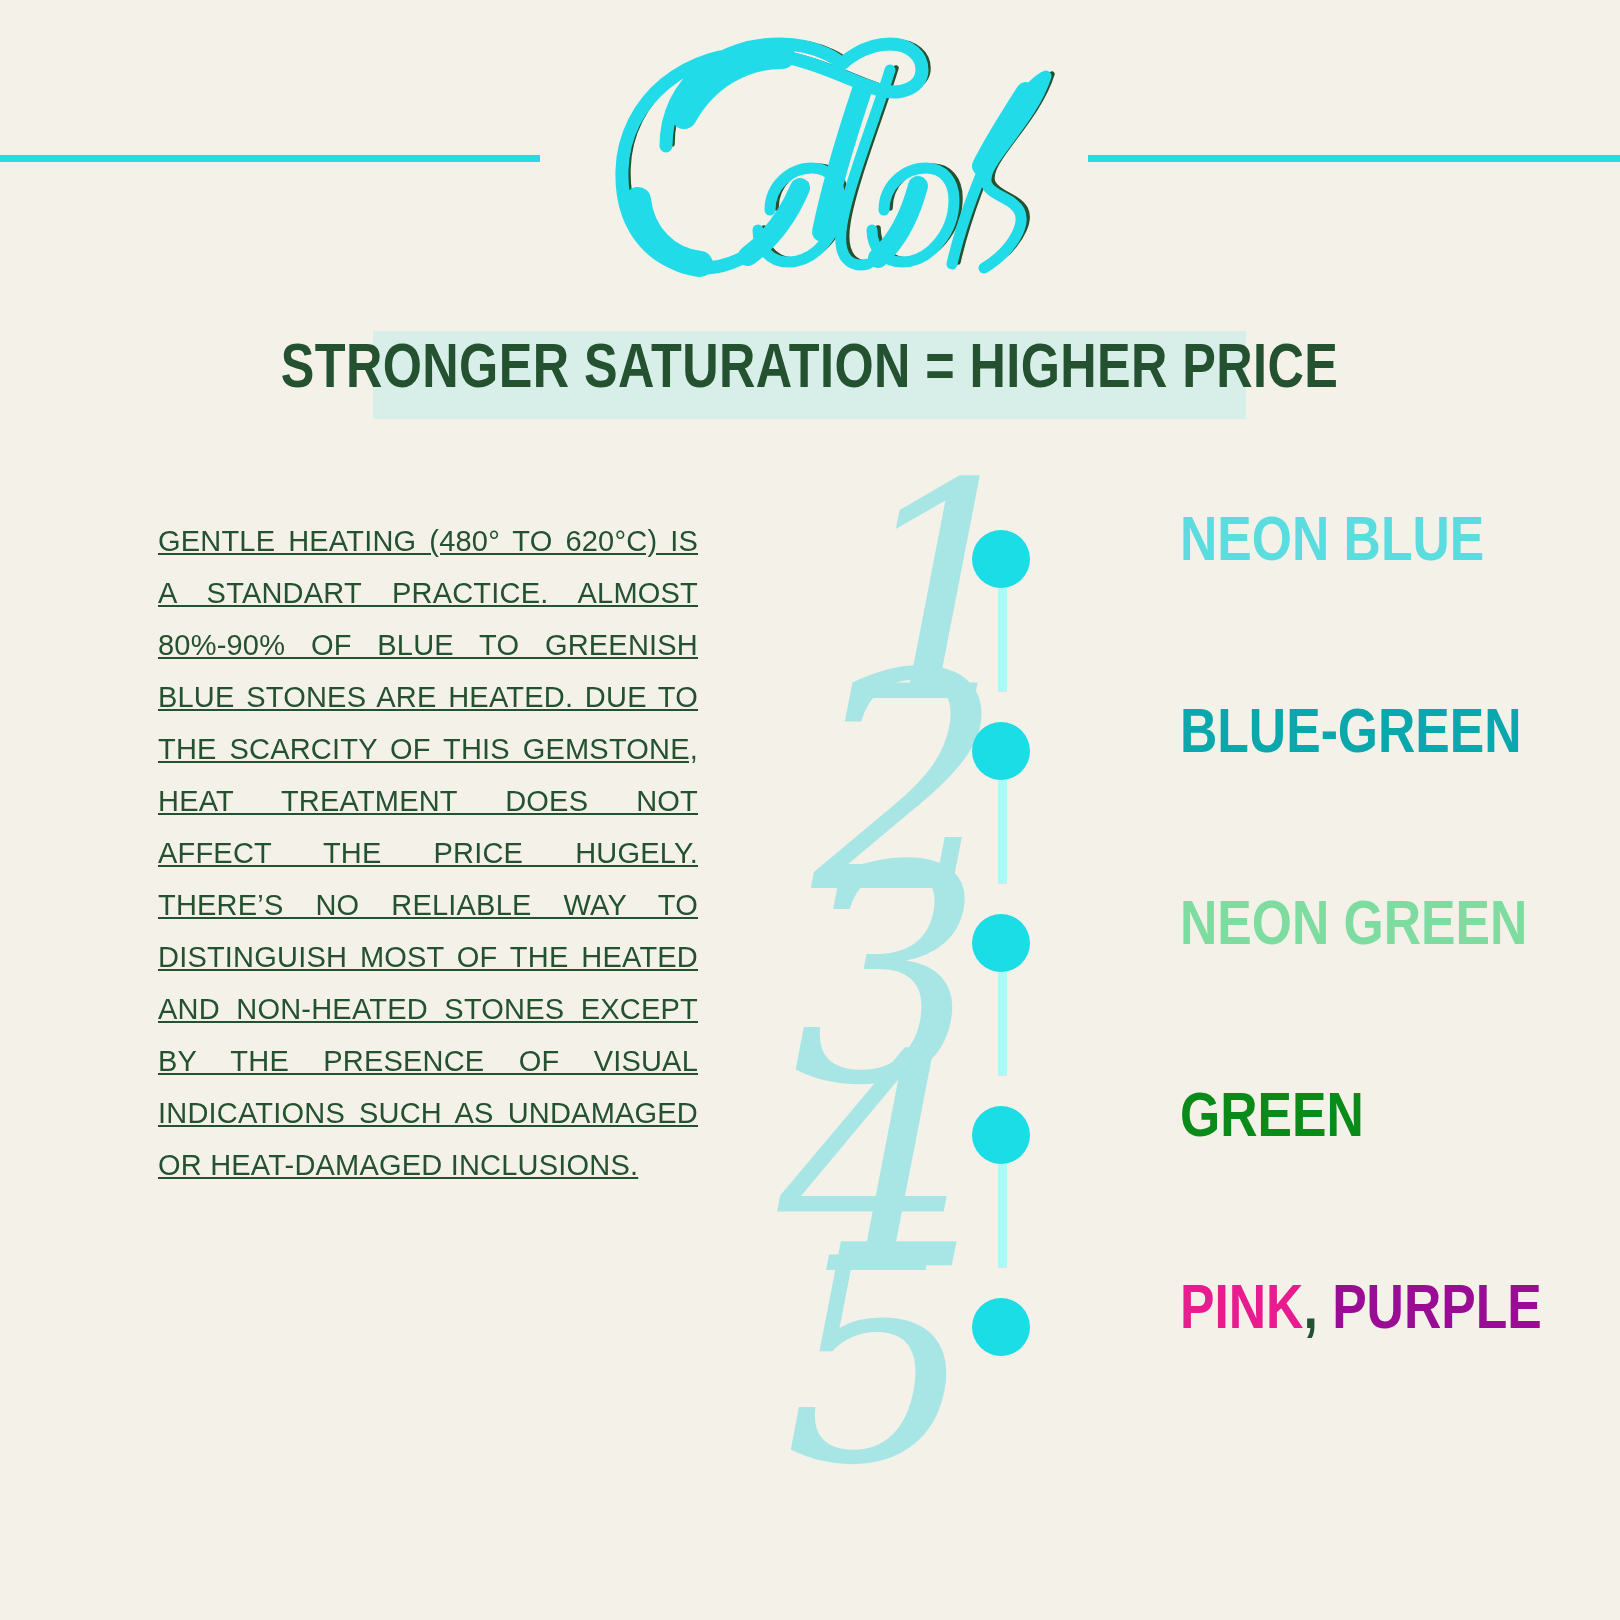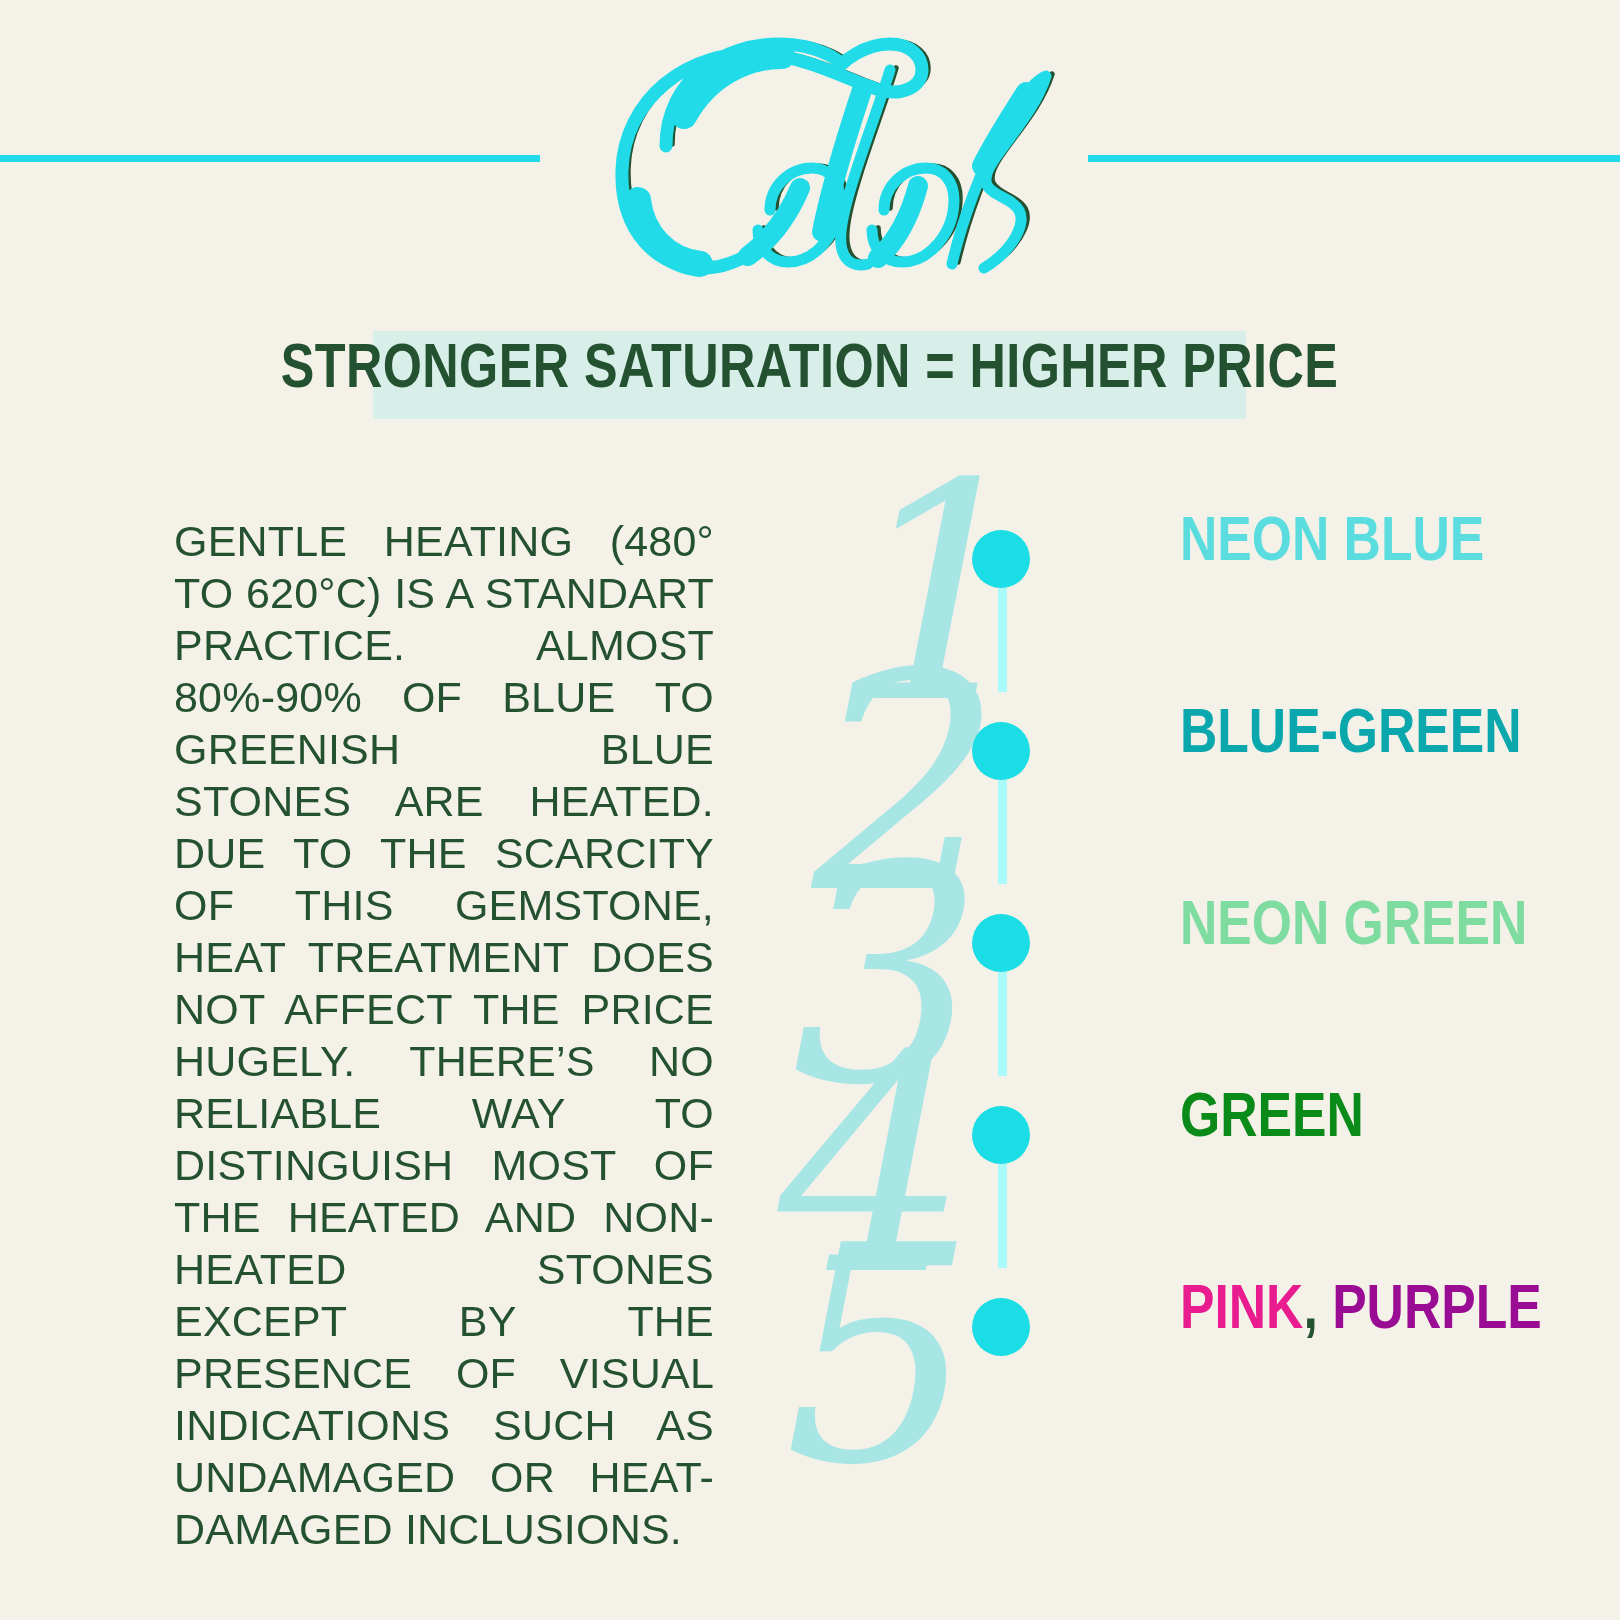--- a/index.html
+++ b/index.html
@@ -64,30 +64,31 @@
     font-size: 63px;
     letter-spacing: 0.5px;
     transform: scaleX(0.80);
     transform-origin: center center;
     white-space: nowrap;
   }
 
   
   #body-paragraph {
     position: absolute;
-    left: 174px;
+    left: 158px;
     top: 515px;
     width: 540px;
     color: #24512F;
     font-family: "Liberation Sans", sans-serif;
-    font-size: 43px;
+    font-size: 29px;
     line-height: 52px;
     text-align: justify;
     text-justify: inter-word;
     letter-spacing: 0.2px;
+    text-decoration: underline;
   }
 
   
   #numerals {
     position: absolute;
     left: 770px;
     top: 455px;
     width: 230px;
     height: 960px;
     pointer-events: none;

